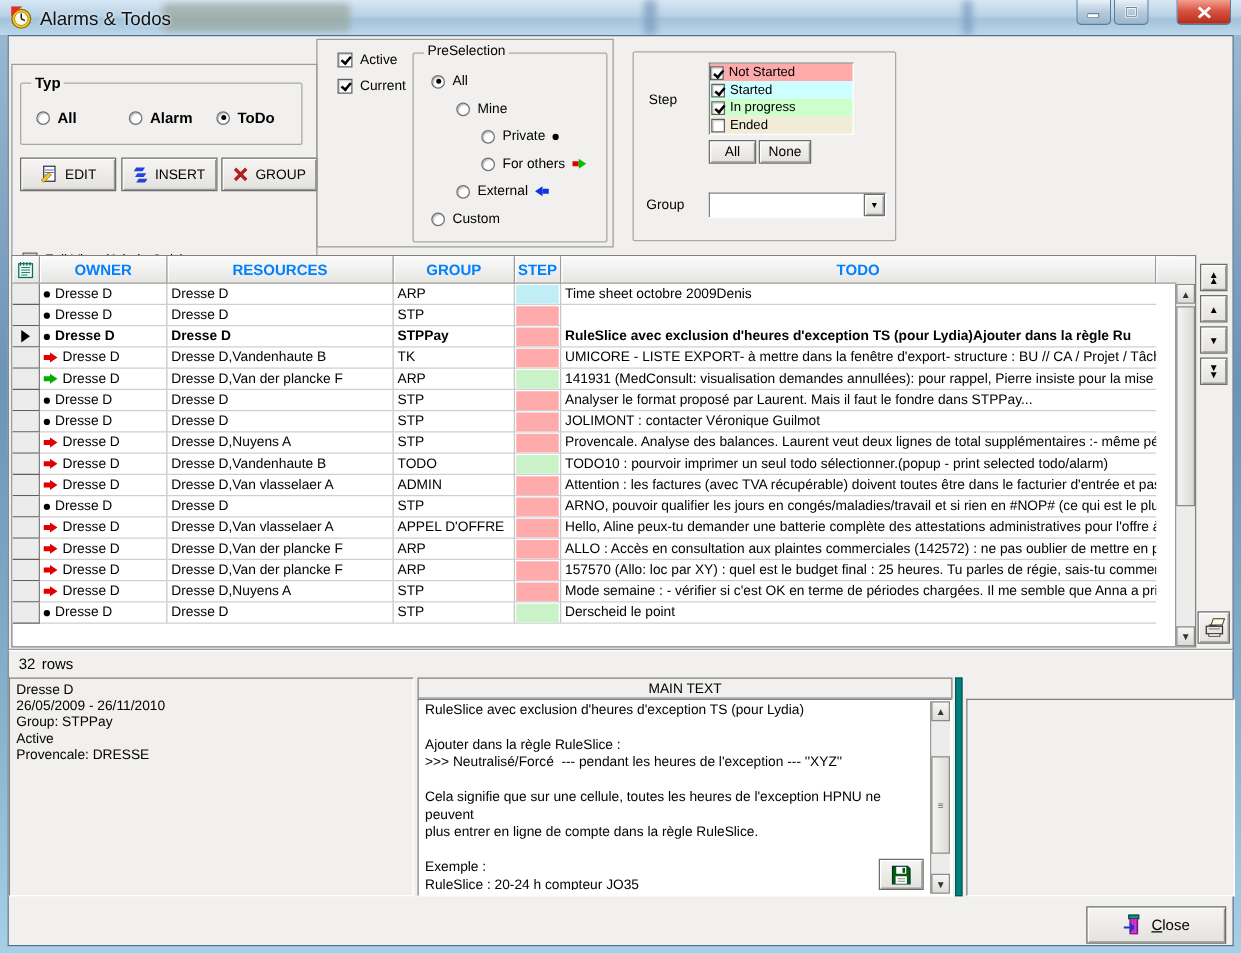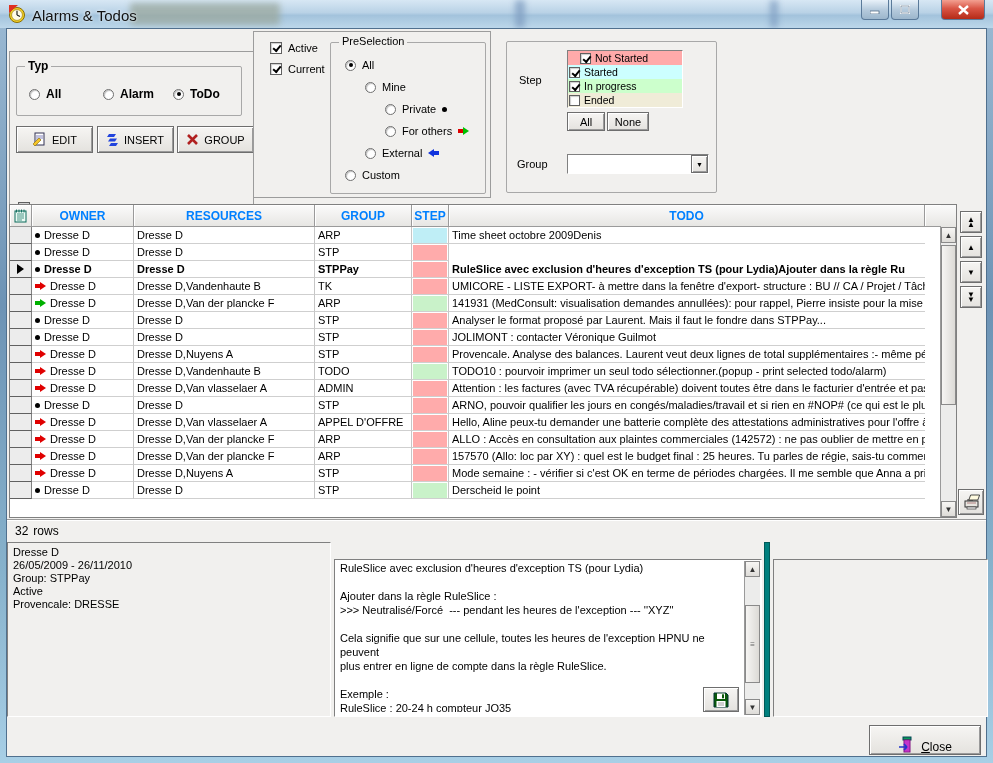--- a/index.html
+++ b/index.html
@@ -204,21 +204,21 @@
               <span class="rad "></span>
               <span class="lbl">Custom</span>
             </div>
           </div>
       </div>
     </div>
 
     <div class="groupbox" style="left:499px;top:12px;width:211px;height:152px;">
       <span class="abs" style="left:12px;top:32px;font-size:11px;">Step</span>
       <div class="abs sunken" style="left:60px;top:8px;width:116px;height:58px;background:#fff;" id="step-list">
-          <div style="display: flex; align-items: center; gap: 4px; height: 14px; font-size: 10.5px; padding-left: 12px; background: rgb(255, 170, 170);">
+          <div style="display: flex; align-items: center; gap: 4px; height: 14px; font-size: 10.5px; padding-left: 0; background: rgb(255, 170, 170);">
             <span class="cb on" style="width:11px;height:11px;"></span>
             <span>Not Started</span>
           </div>
           <div style="display: flex; align-items: center; gap: 4px; height: 14px; font-size: 10.5px; padding-left: 1px; background: rgb(204, 255, 255);">
             <span class="cb on" style="width:11px;height:11px;"></span>
             <span>Started</span>
           </div>
           <div style="display: flex; align-items: center; gap: 4px; height: 14px; font-size: 10.5px; padding-left: 1px; background: rgb(204, 255, 204);">
             <span class="cb on" style="width:11px;height:11px;"></span>
             <span>In progress</span>
@@ -626,20 +626,23 @@
     </div>
 
     <div class="abs sunken details" style="left:0px;top:513px;width:324px;height:175px;" id="details-panel">
         <div>Dresse D</div>
         <div>26/05/2009 - 26/11/2010</div>
         <div>Group: STPPay</div>
         <div>Active</div>
         <div>Provencale: DRESSE</div>
       </div>
 
+    <div class="hdrbox" style="left:327px;top:513px;width:428px;">
+      <span>MAIN TEXT</span>
+    </div>
     <div class="textbody" style="left:327px;top:530px;width:428px;height:158px;">
       <div class="maintext">RuleSlice avec exclusion d'heures d'exception TS (pour Lydia)
 
 Ajouter dans la règle RuleSlice :
 &gt;&gt;&gt; Neutralisé/Forcé  --- pendant les heures de l'exception --- ''XYZ''
 
 Cela signifie que sur une cellule, toutes les heures de l'exception HPNU ne peuvent
 plus entrer en ligne de compte dans la règle RuleSlice.
 
 Exemple :
@@ -658,21 +661,21 @@
           <rect x="3.5" y="9" width="9" height="6" fill="#fff"></rect>
           <path d="M5 11h6M5 13h6" stroke="#888" stroke-width="0.8"></path>
         </svg>
       </button>
     </div>
 
     <div class="abs tealbar" style="left:757px;top:513px;width:6px;height:175px;"></div>
 
     <div class="abs" style="left:766px;top:530px;width:215px;height:158px;background:#f1f0ee;border:1px solid;border-color:#808080 #fff #fff #808080;font-size:11px;white-space:pre-wrap;"></div>
 
-    <button class="btn3d abs" style="left:862px;top:696px;width:112px;height:30px;font-size:12px;align-items:flex-end;">
+    <button class="btn3d abs" style="left:862px;top:696px;width:112px;height:30px;font-size:12px;">
       <svg width="18" height="18" viewBox="0 0 18 18">
         <rect x="5" y="1" width="8" height="3" fill="#0a9a5a" stroke="#045"></rect>
         <rect x="6" y="4" width="6" height="12" fill="#e040e0" stroke="#801080"></rect>
         <path d="M7 5v10M9 5v10M11 5v10" stroke="#9a20aa" stroke-width="0.8"></path>
         <path d="M1 11 L9 11 M9 11 L6 8 M9 11 L6 14" stroke="#2233cc" stroke-width="1.6" fill="none"></path>
       </svg>
       <span class="uline" style="display:block;">Close</span>
     </button>
   </div>
 </div>

